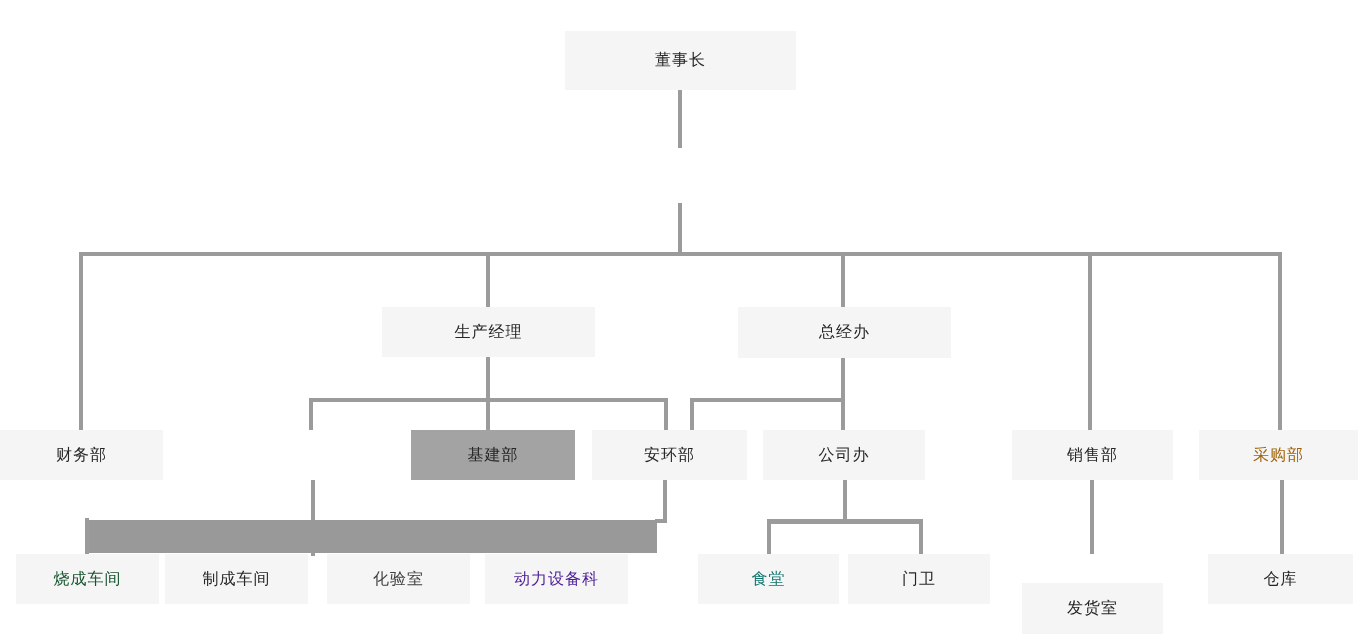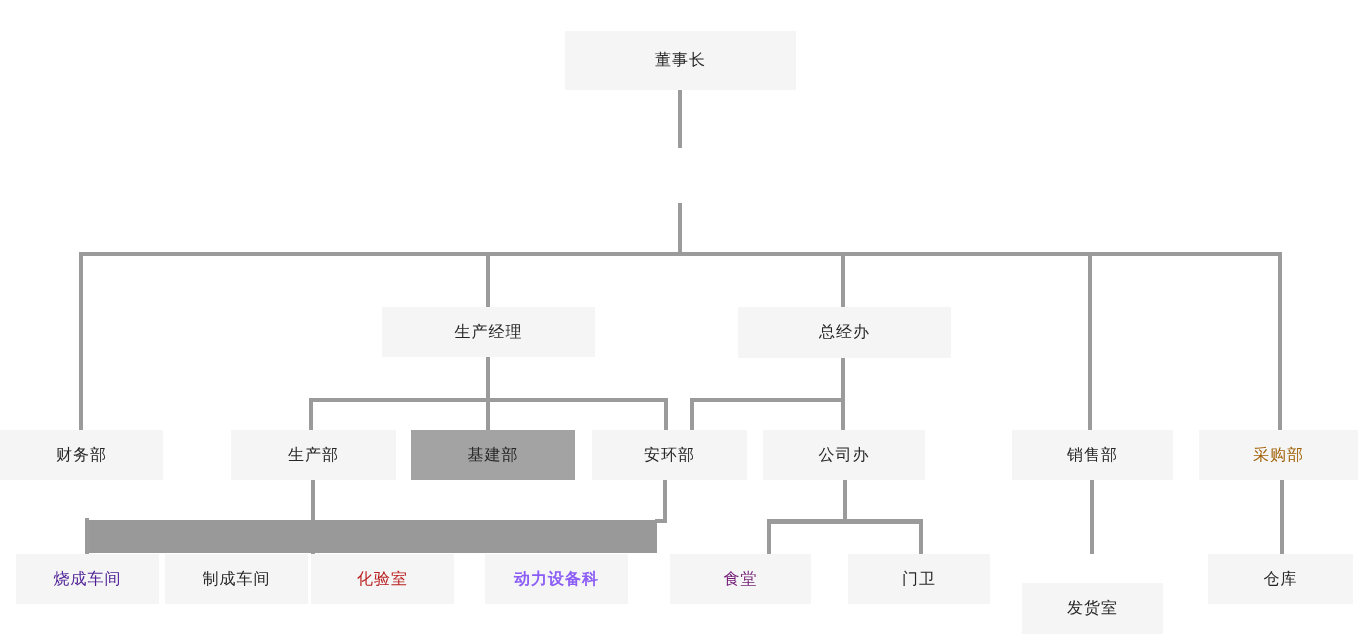--- a/index.html
+++ b/index.html
@@ -65,27 +65,26 @@
     <div class="line" style="background: rgb(155, 155, 155); left: 767px; top: 519px; width: 4px; height: 35px;"></div>
     <div class="line" style="background: rgb(155, 155, 155); left: 919px; top: 519px; width: 4px; height: 35px;"></div>
     <div class="line" style="background: rgb(155, 155, 155); left: 1090px; top: 480px; width: 4px; height: 74px;"></div>
     <div class="line" style="background: rgb(155, 155, 155); left: 1280px; top: 480px; width: 4px; height: 74px;"></div>
     <div class="line" style="background: rgb(155, 155, 155); left: 85px; top: 518px; width: 4px; height: 36px;"></div>
     <div class="thick-bar" style="background: rgb(153, 153, 153); left: 89px; top: 520px; width: 568px; height: 33px;"></div>
     <div class="node" style="background: rgb(245, 245, 245); color: rgb(38, 38, 38); left: 565px; top: 31px; width: 231px; height: 59px;">董事长</div>
     <div class="node" style="background: rgb(245, 245, 245); color: rgb(38, 38, 38); left: 382px; top: 307px; width: 213px; height: 50px;">生产经理</div>
     <div class="node" style="background: rgb(245, 245, 245); color: rgb(38, 38, 38); left: 738px; top: 307px; width: 213px; height: 51px;">总经办</div>
     <div class="node" style="background: rgb(245, 245, 245); color: rgb(38, 38, 38); left: 0px; top: 430px; width: 163px; height: 50px;">财务部</div>
-    <div class="node" style="background: rgb(245, 245, 245); color: rgb(38, 38, 38); left: 231px; top: 430px; width: 165px; height: 50px;">生产部</div>
     <div class="node" style="background: #a3a3a3; color: rgb(38, 38, 38); left: 411px; top: 430px; width: 164px; height: 50px;">基建部</div>
     <div class="node" style="background: rgb(245, 245, 245); color: rgb(38, 38, 38); left: 592px; top: 430px; width: 155px; height: 50px;">安环部</div>
     <div class="node" style="background: rgb(245, 245, 245); color: rgb(38, 38, 38); left: 763px; top: 430px; width: 162px; height: 50px;">公司办</div>
     <div class="node" style="background: rgb(245, 245, 245); color: rgb(38, 38, 38); left: 1012px; top: 430px; width: 161px; height: 50px;">销售部</div>
     <div class="node" style="background: rgb(245, 245, 245); color: #a16207; left: 1199px; top: 430px; width: 159px; height: 50px;">采购部</div>
-    <div class="node" style="background: rgb(245, 245, 245); color: #4c1d95; left: 16px; top: 554px; width: 143px; height: 50px;">烧成车间</div>
+    <div class="node" style="background: rgb(245, 245, 245); color: #14532d; left: 16px; top: 554px; width: 143px; height: 50px;">烧成车间</div>
     <div class="node" style="background: rgb(245, 245, 245); color: rgb(38, 38, 38); left: 165px; top: 554px; width: 143px; height: 50px;">制成车间</div>
-    <div class="node" style="background: rgb(245, 245, 245); color: #b91c1c; left: 311px; top: 554px; width: 143px; height: 50px;">化验室</div>
-    <div class="node" style="background: rgb(245, 245, 245); color: #8b5cf6; left: 485px; top: 554px; width: 143px; height: 50px; font-weight: bold;">动力设备科</div>
-    <div class="node" style="background: rgb(245, 245, 245); color: #701a75; left: 670px; top: 554px; width: 141px; height: 50px;">食堂</div>
+    <div class="node" style="background: rgb(245, 245, 245); color: #404040; left: 327px; top: 554px; width: 143px; height: 50px;">化验室</div>
+    <div class="node" style="background: rgb(245, 245, 245); color: #4c1d95; left: 485px; top: 554px; width: 143px; height: 50px;">动力设备科</div>
+    <div class="node" style="background: rgb(245, 245, 245); color: #0f766e; left: 698px; top: 554px; width: 141px; height: 50px;">食堂</div>
     <div class="node" style="background: rgb(245, 245, 245); color: rgb(38, 38, 38); left: 848px; top: 554px; width: 142px; height: 50px;">门卫</div>
     <div class="node" style="background: rgb(245, 245, 245); color: rgb(38, 38, 38); left: 1022px; top: 583px; width: 141px; height: 51px;">发货室</div>
     <div class="node" style="background: rgb(245, 245, 245); color: rgb(38, 38, 38); left: 1208px; top: 554px; width: 145px; height: 50px;">仓库</div>
   </div>
 
 </body></html>

